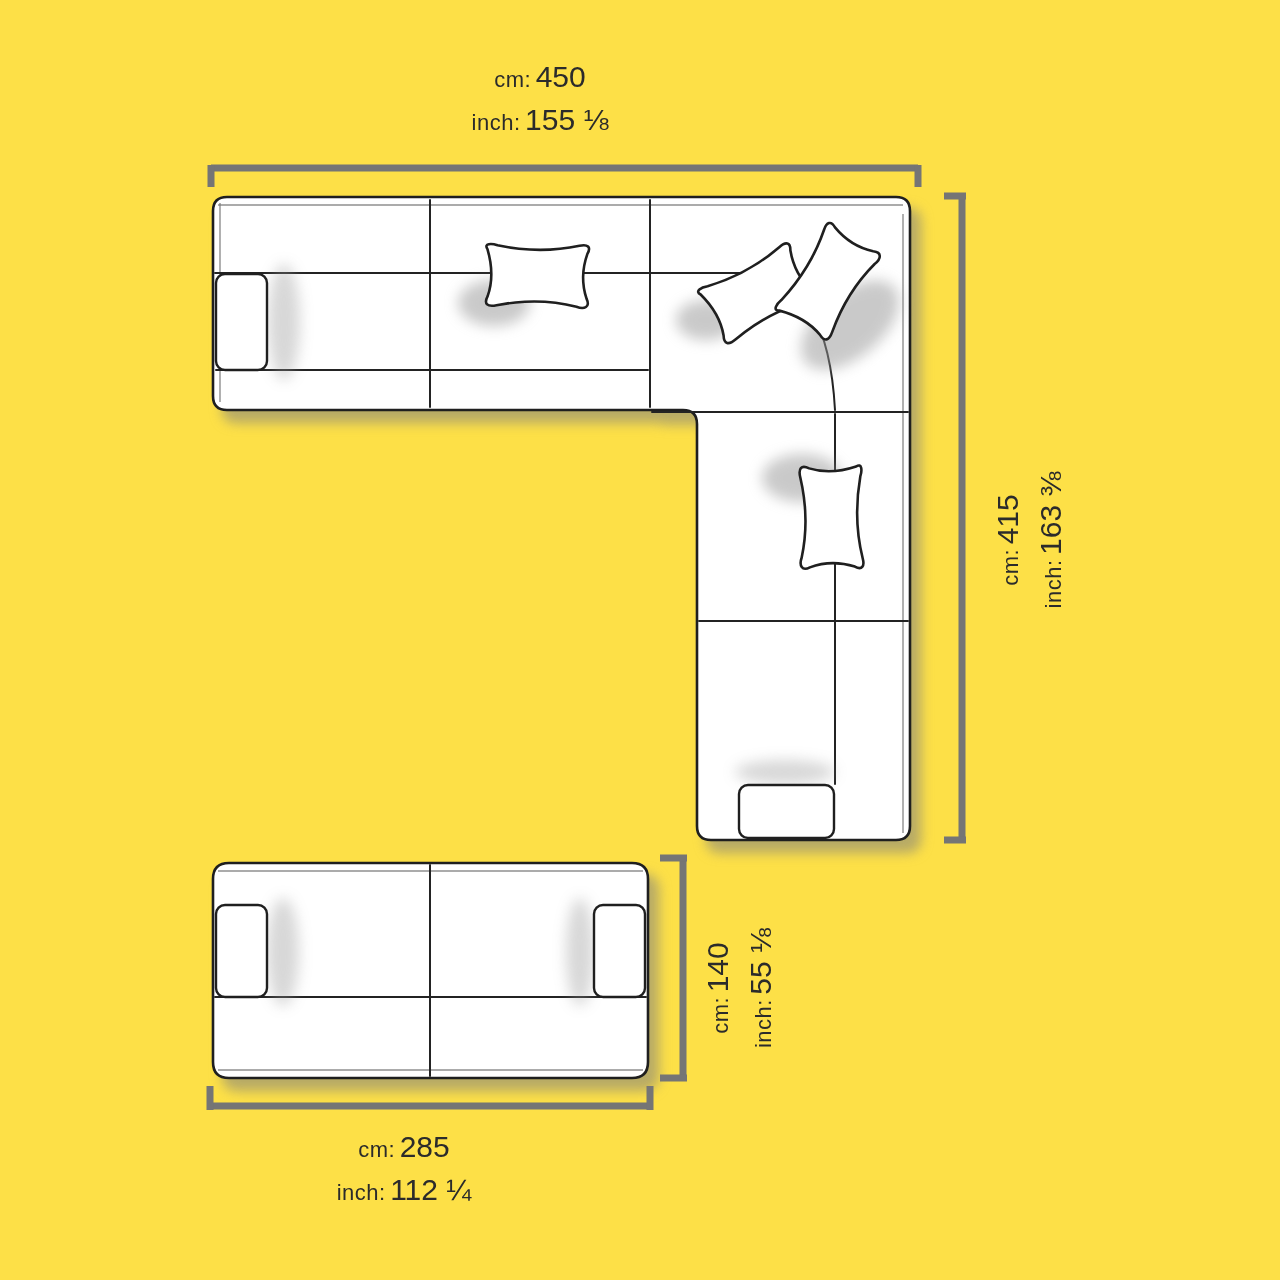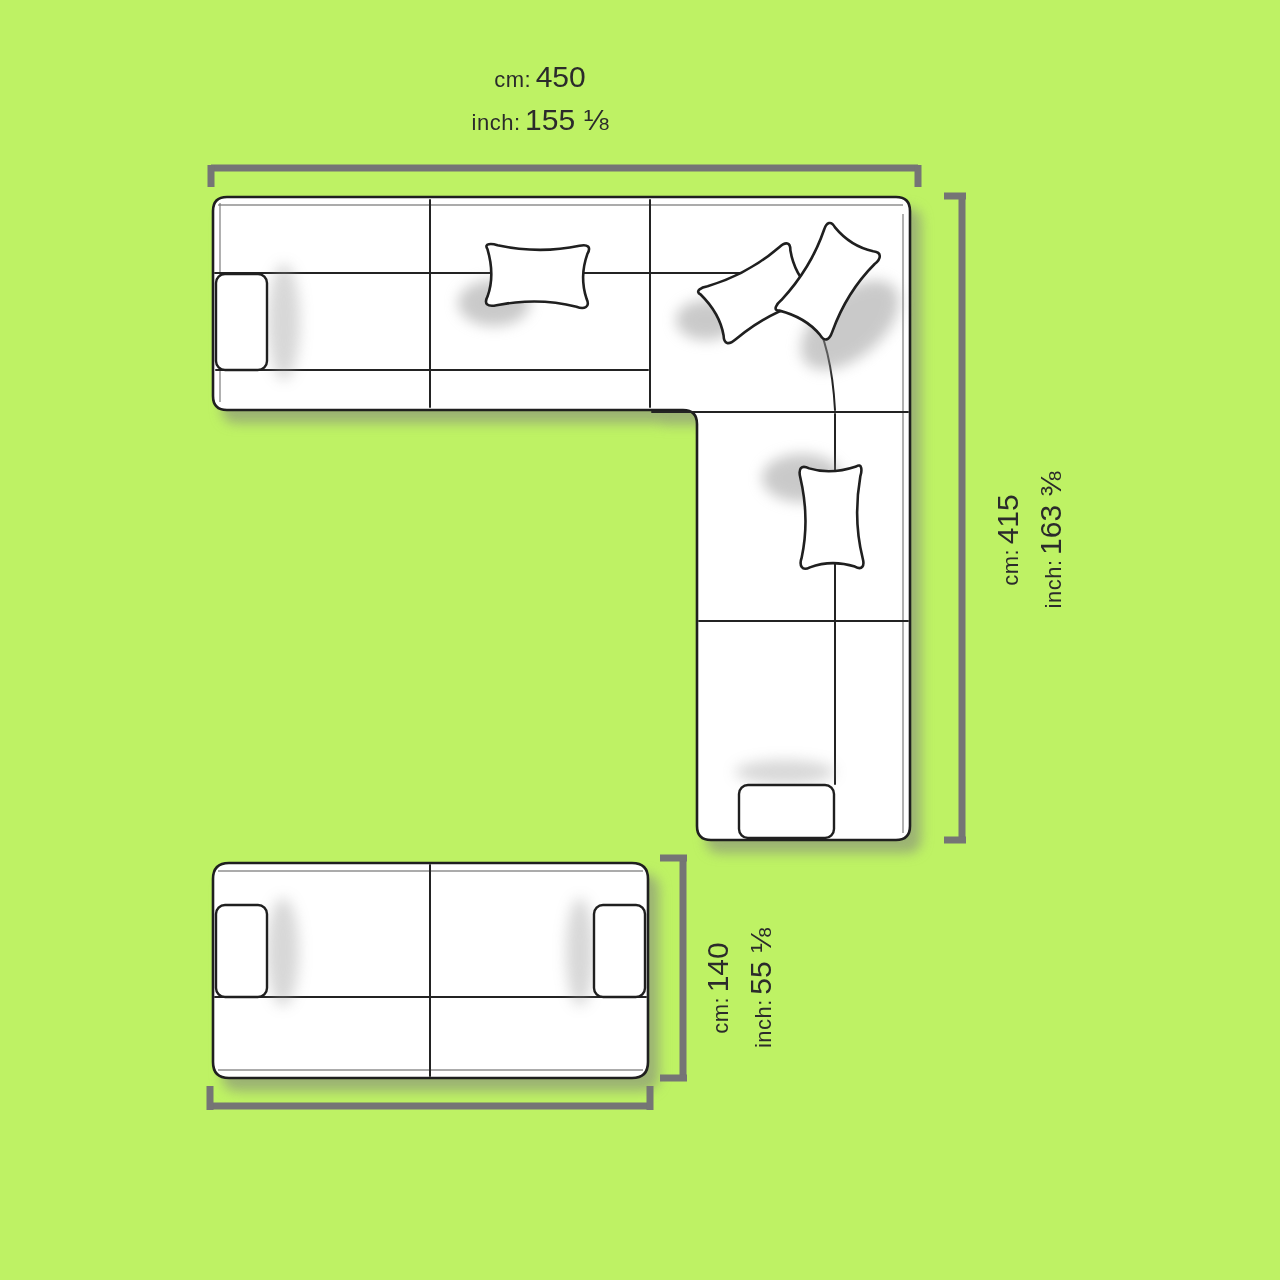--- a/index.html
+++ b/index.html
@@ -1,16 +1,16 @@
 <!DOCTYPE html>
 <html><head>
 <meta charset="utf-8">
 <style>
   html,body{margin:0;padding:0;background:#000;width:1280px;height:1280px;overflow:hidden;}
-  .stage{position:relative;width:1280px;height:1280px;background:#bef264;font-family:"Liberation Sans",sans-serif;}
+  .stage{position:relative;width:1280px;height:1280px;background:#fde047;font-family:"Liberation Sans",sans-serif;}
   svg{position:absolute;left:0;top:0;}
   .sofa{filter:drop-shadow(10px 12px 6px rgba(128,128,128,0.55));}
   .outline{fill:#ffffff;stroke:#1f1f1f;stroke-width:2.6;stroke-linejoin:round;}
   .seam{fill:none;stroke:#232323;stroke-width:2;stroke-linecap:round;}
   .inner{fill:none;stroke:#7a7a7a;stroke-width:1.4;opacity:.85;}
   .arm{fill:#ffffff;stroke:#1f1f1f;stroke-width:2.4;}
   .dim{stroke:#757575;stroke-width:7;stroke-linecap:butt;fill:none;}
   .pshadow{fill:#949494;opacity:.5;}
   .ashadow{fill:#9d9d9d;opacity:.4;}
   .dim-label{position:absolute;color:#2b2b2b;text-align:center;white-space:nowrap;line-height:38px;}
@@ -125,14 +125,24 @@
     <div>
       <span class="unit">cm:</span>
       <span class="val">140</span>
     </div>
     <div>
       <span class="unit">inch:</span>
       <span class="val">55 ⅛</span>
     </div>
   </div>
 
+  <div class="dim-label ctr" style="left:404px;top:1128px;">
+    <div>
+      <span class="unit">cm:</span>
+      <span class="val">285</span>
+    </div>
+    <div>
+      <span class="unit">inch:</span>
+      <span class="val">112 ¼</span>
+    </div>
+  </div>
 
 </div>
 
 </body></html>

